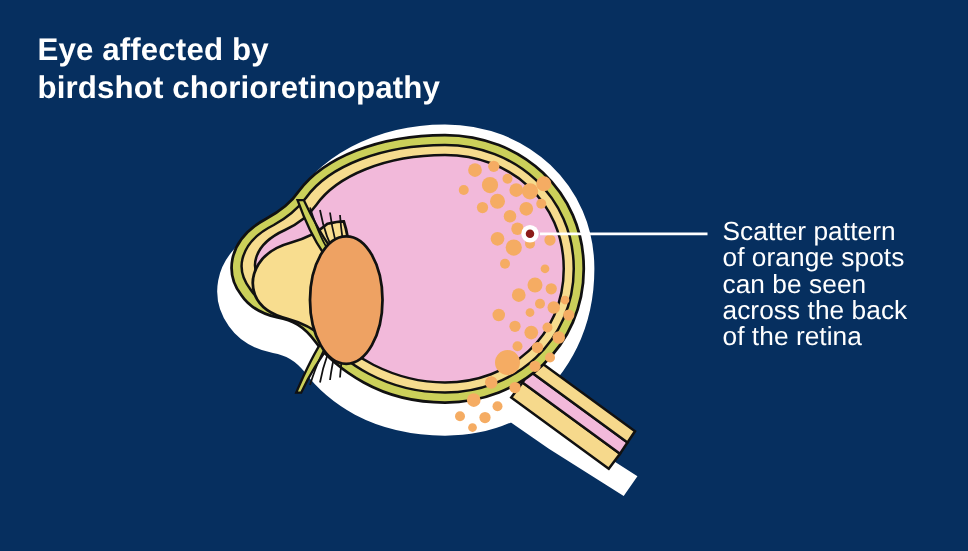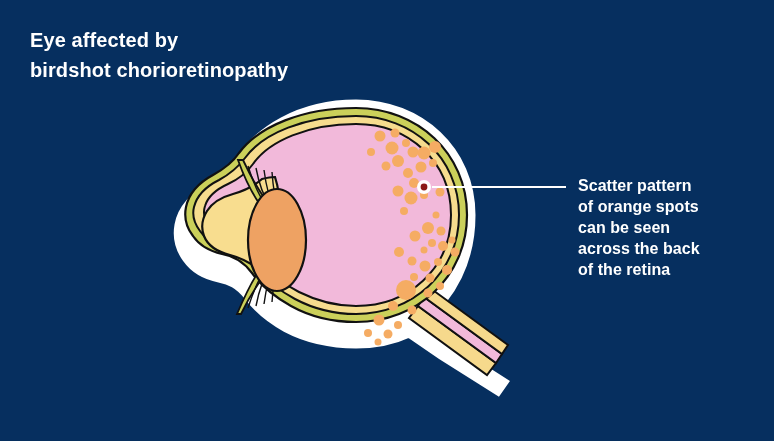--- a/index.html
+++ b/index.html
@@ -14,34 +14,34 @@
     background: #062f5f;
     overflow: hidden;
     font-family: "Liberation Sans", sans-serif;
   }
   #title {
     position: absolute;
     left: 30px;
     top: 25px;
     width: 420px;
     color: #ffffff;
-    font-size: 20px;
+    font-size: 25px;
     font-weight: bold;
     line-height: 30px;
     letter-spacing: 0.1px;
     white-space: pre-line;
   }
   #callout-text {
     position: absolute;
     left: 578px;
     top: 175px;
     width: 185px;
     color: #ffffff;
-    font-size: 16px;
-    font-weight: bold;
+    font-size: 21px;
+    font-weight: normal;
     line-height: 21px;
     letter-spacing: 0.05px;
     white-space: pre-line;
   }
   #figure {
     position: absolute;
     left: 0;
     top: 0;
   }
 </style>

